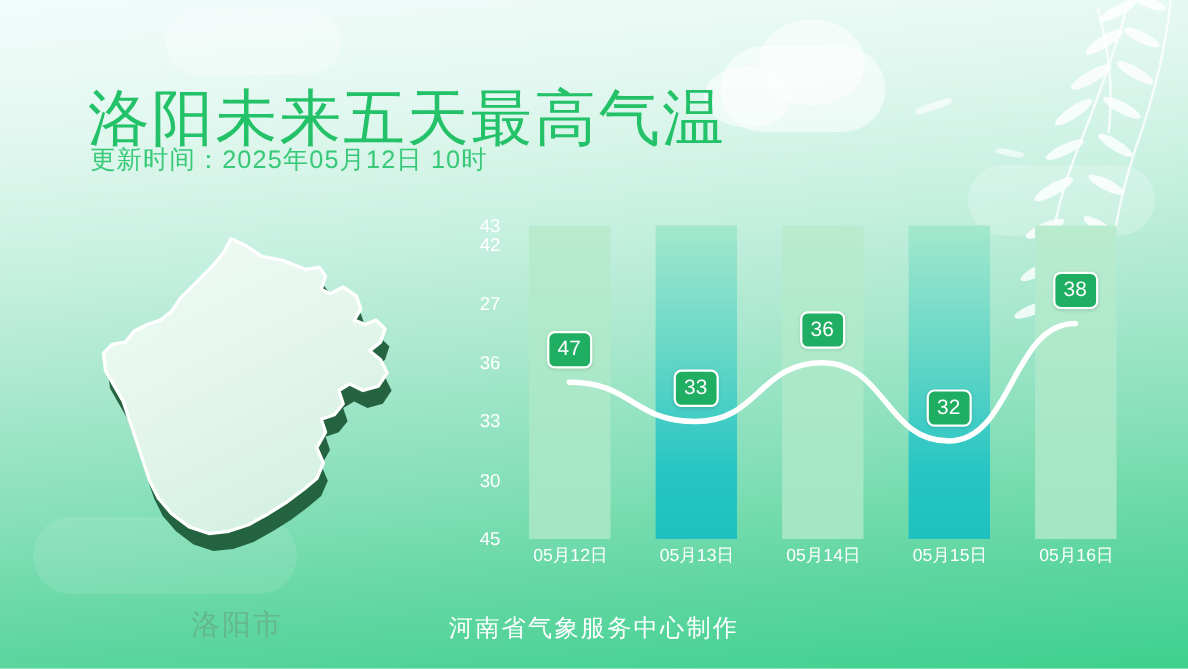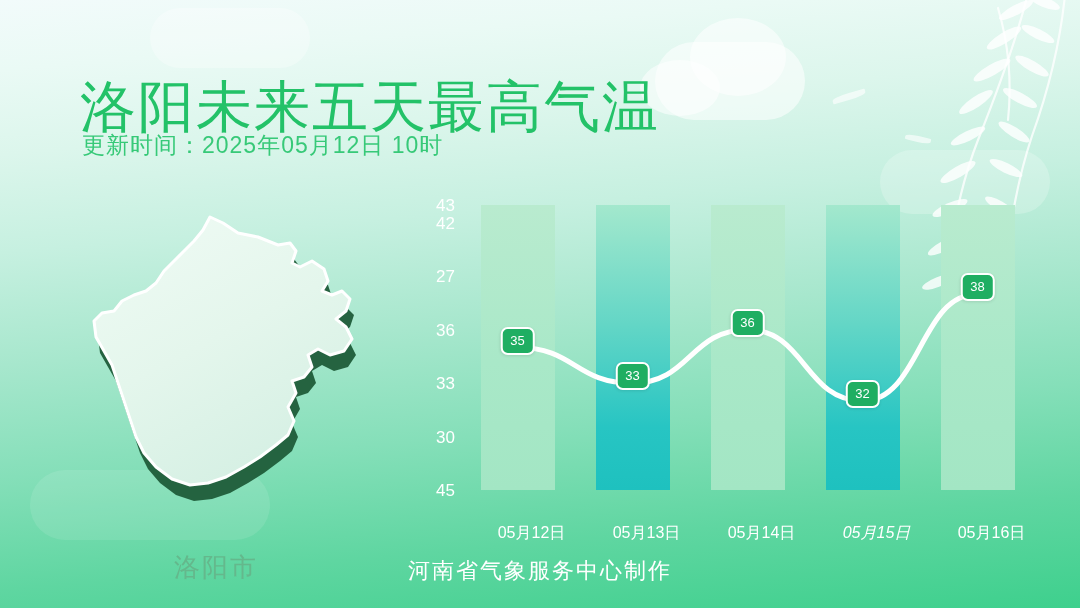--- a/index.html
+++ b/index.html
@@ -130,25 +130,24 @@
     width: 74px;
   }
   .bar.pale {
     background: linear-gradient(180deg, #b9ebcf 0%, #a9e8c8 55%, #a3e6c4 100%);
   }
   .bar.teal {
     background: linear-gradient(180deg, #a3e8cd 0%, #63d6c6 42%, #27c5c3 78%, #1ec1bf 100%);
   }
   .x-labels {
     position: absolute;
-    left: 59px;
+    left: 46px;
     top: 290px;
     width: 575px;
     height: 26px;
-    margin-top: 28px;
   }
   .x-label {
     position: absolute;
     font-size: 16px;
     color: #ffffff;
     text-align: center;
     width: 110px;
     transform: translateX(-50%);
     white-space: nowrap;
   }
@@ -160,26 +159,25 @@
     height: 285px;
     overflow: visible;
   }
   .badge {
     position: absolute;
     transform: translate(-50%, -50%);
     background: #1fae62;
     border: 2.5px solid #ffffff;
     border-radius: 7px;
     color: #ffffff;
-    font-size: 13px;
+    font-size: 19px;
     line-height: 1;
     padding: 5px 8px 6px 8px;
     box-shadow: 0 1px 3px rgba(0,0,0,0.10);
     white-space: nowrap;
-    margin-top: 23px;
   }
 
   
   .footer {
     position: absolute;
     left: 0;
     right: 0;
     top: 556px;
     text-align: center;
     font-size: 22px;
@@ -285,31 +283,31 @@
         <div class="bar pale" style="left: 250.5px; height: 285px;"></div>
         <div class="bar teal" style="left: 365.5px; height: 285px;"></div>
         <div class="bar pale" style="left: 480.5px; height: 285px;"></div>
       </div>
 
     <svg class="curve" id="curve" viewBox="0 0 575 285" preserveAspectRatio="none">
         <path d="M57.5,142.5 C115,142.5 115,178.125 172.5,178.125 C230,178.125 230,124.6875 287.5,124.6875 C345,124.6875 345,195.9375 402.5,195.9375 C460,195.9375 460,89.0625 517.5,89.0625" fill="none" stroke="#ffffff" stroke-width="5" stroke-linecap="round"></path>
       </svg>
 
     <div class="plot" id="badges" style="pointer-events:none;background:none">
-        <div class="badge" style="left: 57.5px; top: 112.5px;">35</div>
+        <div class="badge" style="left: 57.5px; top: 112.5px;">47</div>
         <div class="badge" style="left: 172.5px; top: 148.125px;">33</div>
         <div class="badge" style="left: 287.5px; top: 94.6875px;">36</div>
         <div class="badge" style="left: 402.5px; top: 165.938px;">32</div>
         <div class="badge" style="left: 517.5px; top: 59.0625px;">38</div>
       </div>
 
     <div class="x-labels" id="x-labels">
         <div class="x-label" style="left: 57.5px;">05月12日</div>
         <div class="x-label" style="left: 172.5px;">05月13日</div>
         <div class="x-label" style="left: 287.5px;">05月14日</div>
-        <div class="x-label" style="left: 402.5px; font-style: italic;">05月15日</div>
+        <div class="x-label" style="left: 402.5px;">05月15日</div>
         <div class="x-label" style="left: 517.5px;">05月16日</div>
       </div>
   </div>
 
   <div class="footer">河南省气象服务中心制作</div>
 
 </div>
 
 </body></html>

